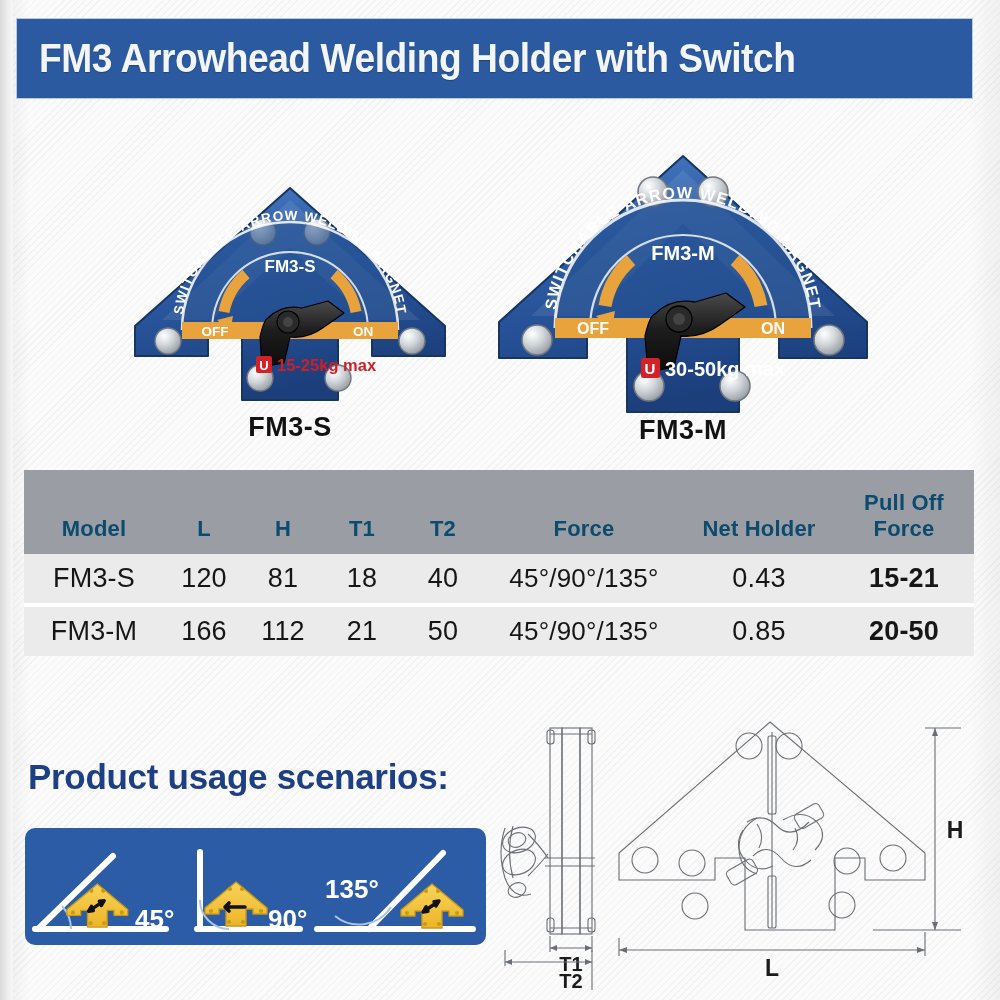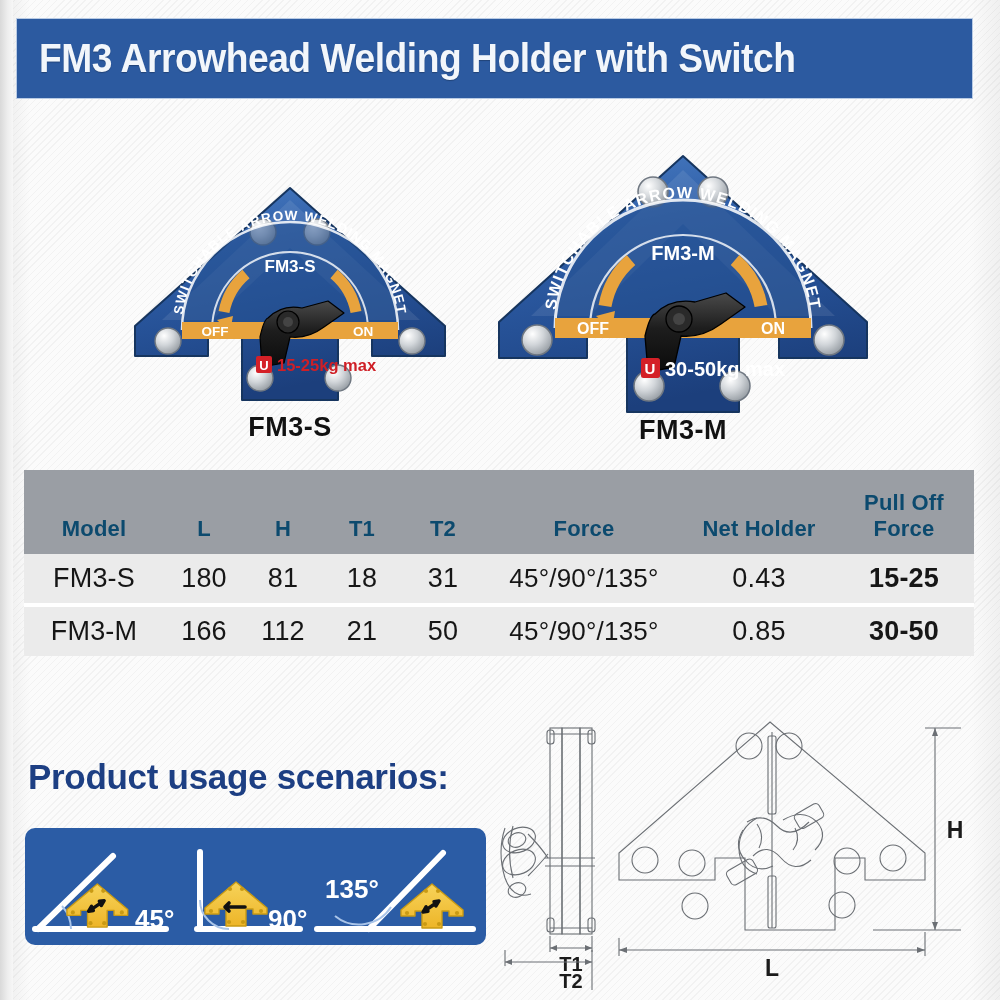--- a/index.html
+++ b/index.html
@@ -272,37 +272,37 @@
           <th>T1</th>
           <th>T2</th>
           <th>Force</th>
           <th>Net Holder</th>
           <th>Pull Off Force</th>
         </tr>
       </thead>
       <tbody>
         <tr>
           <td>FM3-S</td>
-          <td>180</td>
+          <td>120</td>
           <td>81</td>
           <td>18</td>
-          <td>31</td>
+          <td>40</td>
           <td class="angles">45°/90°/135°</td>
           <td>0.43</td>
-          <td class="force">15-25</td>
+          <td class="force">15-21</td>
         </tr>
         <tr>
           <td>FM3-M</td>
           <td>166</td>
           <td>112</td>
           <td>21</td>
           <td>50</td>
           <td class="angles">45°/90°/135°</td>
           <td>0.85</td>
-          <td class="force">30-50</td>
+          <td class="force">20-50</td>
         </tr>
       </tbody>
     </table>
   </div>
 
   <div id="usage-heading">Product usage scenarios:</div>
 
   <div id="usage-panel">
     <svg width="461" height="117" viewBox="0 0 461 117">
       <defs>

